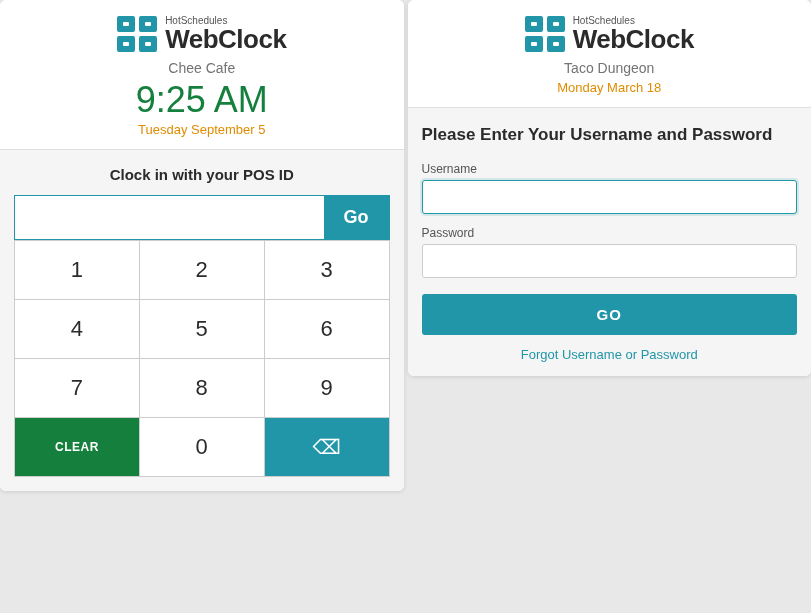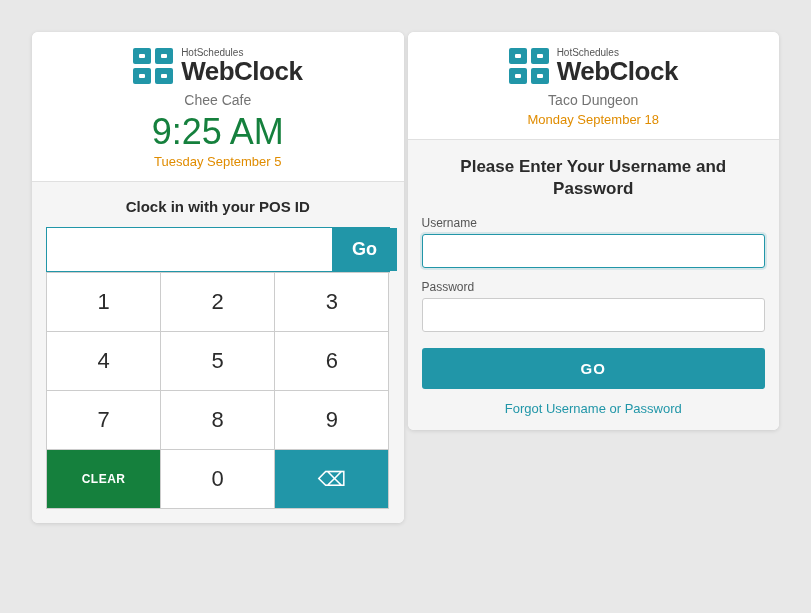--- a/index.html
+++ b/index.html
@@ -9,21 +9,21 @@
       display: flex;
       justify-content: center;
       align-items: center;
       width: 811px;
       height: 613px;
       overflow: hidden;
     }
     .panels {
       display: flex;
       gap: 4px;
-      padding: 32px;
+      padding: 0;
       width: 100%;
       height: 100%;
       align-items: flex-start;
     }
     .panel {
       background: #fff;
       border-radius: 6px;
       flex: 1;
       overflow: hidden;
       box-shadow: 0 1px 4px rgba(0,0,0,0.12);
@@ -147,21 +147,20 @@
     }
     .backspace-icon {
       font-size: 20px;
     }
 
     
     .login-title {
       font-size: 17px;
       font-weight: 700;
       color: #2b2b2b;
-      text-align: center;
       margin-bottom: 16px;
       line-height: 1.3;
     }
     .form-group {
       margin-bottom: 12px;
     }
     .form-label {
       font-size: 12px;
       color: #555;
       margin-bottom: 4px;
@@ -267,21 +266,21 @@
           <rect x="28" y="6" width="6" height="4" rx="1" fill="#fff"></rect>
           <rect x="6" y="26" width="6" height="4" rx="1" fill="#fff"></rect>
           <rect x="28" y="26" width="6" height="4" rx="1" fill="#fff"></rect>
         </svg>
         <div class="logo-text">
           <span class="logo-small">HotSchedules</span>
           <span class="logo-big">WebClock</span>
         </div>
       </div>
       <div class="location-name">Taco Dungeon</div>
-      <div class="clock-date">Monday September 18</div>
+      <div class="clock-date">Monday March 18</div>
     </div>
     <div class="panel-body">
       <div class="login-title">Please Enter Your Username and Password</div>
       <div class="form-group">
         <label class="form-label">Username</label>
         <input class="form-input active-input" type="text" style="">
       </div>
       <div class="form-group">
         <label class="form-label">Password</label>
         <input class="form-input" type="password" style="">

